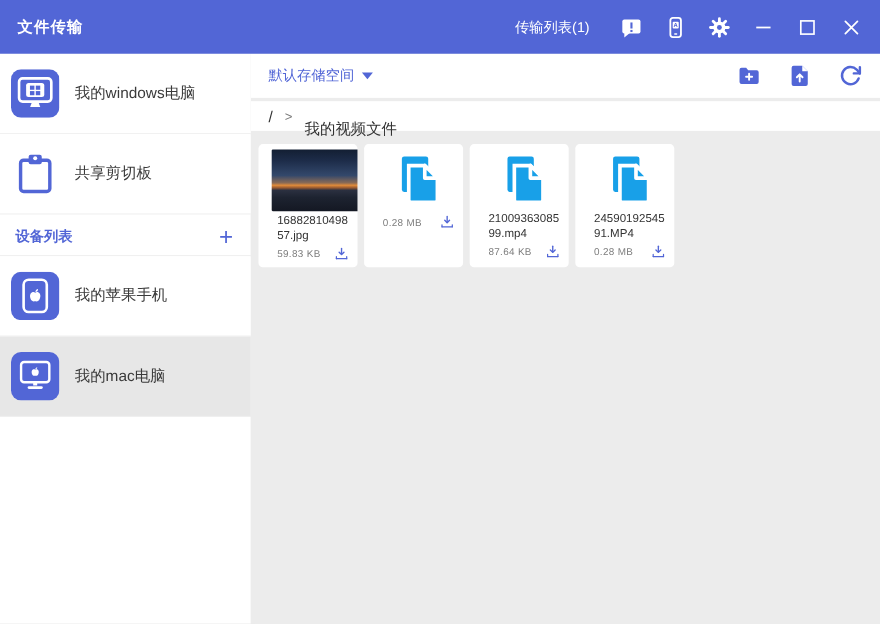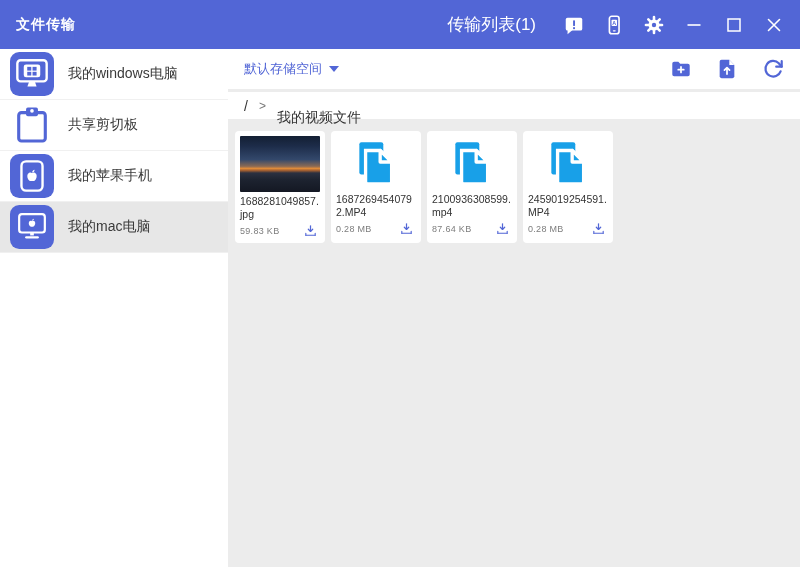--- a/index.html
+++ b/index.html
@@ -5,30 +5,30 @@
   * { margin:0; padding:0; box-sizing:border-box; }
   html,body { width:800px; height:567px; overflow:hidden; }
   body { font-family:"Liberation Sans","DejaVu Sans",sans-serif; background:#ECECEC; }
   .window { width:800px; height:567px; display:flex; flex-direction:column; background:#ECECEC; }
 
   
   .titlebar { height:49px; background:#5266D6; display:flex; align-items:center;
               justify-content:space-between; padding:0 6px 0 16px; flex:none; }
   .tb-title { color:#fff; font-size:14px; font-weight:bold; letter-spacing:1px; }
   .tb-right { display:flex; align-items:center; height:100%; }
-  .tb-transfer { color:#fff; font-size:17px; margin-right:18px; cursor:pointer; }
+  .tb-transfer { color:#fff; font-size:13px; margin-right:18px; cursor:pointer; }
   .tb-btn { width:40px; height:38px; display:flex; align-items:center; justify-content:center; cursor:pointer; }
   .tb-btn svg { display:block; }
 
   
   .main { flex:1; display:flex; min-height:0; }
 
   
   .sidebar { width:228px; background:#fff; flex:none; display:flex; flex-direction:column; }
-  .side-row { height:51px; display:flex; align-items:center; padding:0 10px;
+  .side-row { height:73px; display:flex; align-items:center; padding:0 10px;
               border-bottom:1px solid #f0f0f0; cursor:pointer; background:#fff; }
   .side-row.selected { background:#E7E7E7; }
   .side-icon { width:44px; height:44px; margin-right:14px; flex:none; }
   .side-icon svg { width:44px; height:44px; display:block; }
   .side-label { font-size:14px; color:#3a3a3a; }
   .side-header { height:38px; display:flex; align-items:flex-end; justify-content:space-between;
                  padding:0 16px 8px 14px; border-bottom:1px solid #ededed; }
   .side-header-title { color:#5266D6; font-size:13px; font-weight:bold; }
   .plus-btn { color:#5266D6; font-size:22px; font-weight:300; line-height:16px; cursor:pointer; }
 
@@ -45,21 +45,21 @@
 
   .breadcrumb { height:27px; background:#fff; display:flex; align-items:center;
                 padding:0 16px; gap:11px; flex:none; }
   .bc-root { font-size:14px; color:#333; cursor:pointer; }
   .bc-sep { font-size:12px; color:#777; }
   .bc-current { font-size:14px; color:#333;margin-top:24px; }
 
   
   .file-grid { display:flex; gap:6px; padding:12px 8px 0 7px; }
   .card { width:90px; height:112px; background:#fff; border-radius:4px; display:flex;
-          flex-direction:column; cursor:pointer; overflow:hidden; }
+          flex-direction:column; cursor:pointer; overflow:hidden;padding-left:12px; }
   .thumb { width:80px; height:56px; margin:5px auto 3px; border-radius:1px;
            background:linear-gradient(to bottom,
              #131f33 0%, #1d2c49 18%, #33486b 42%, #8a6a55 54%,
              #e08b3a 58%, #9a5a30 62%, #2b3040 66%, #1d2330 78%, #141823 100%); }
   .vicon { height:60px; display:flex; align-items:center; justify-content:center; margin-top:2px; }
   .vicon svg { width:50px; height:50px; display:block; }
   .fname { font-size:10.5px; line-height:13px; color:#333; padding:0 5px; word-break:break-all;
            height:27px; overflow:hidden; }
   .frow { display:flex; justify-content:space-between; align-items:center; padding:1px 7px 0 5px; }
   .fsize { font-size:9px; color:#7d7d7d; letter-spacing:.3px; }
@@ -151,20 +151,24 @@
         <span class="side-icon">
     <svg viewBox="0 0 48 48">
       <rect x="9.5" y="10.5" width="29" height="31" rx="3" fill="none" stroke="#5266D6" stroke-width="3.4"></rect>
       <rect x="17.5" y="5" width="13" height="9.5" rx="2" fill="#5266D6"></rect>
       <circle cx="24" cy="8.6" r="2" fill="#fff"></circle>
     </svg>
   </span>
         <span class="side-label">共享剪切板</span>
       </div>
 
+      <div class="side-header">
+        <span class="side-header-title">设备列表</span>
+        <span class="plus-btn">+</span>
+      </div>
 
       <div id="device-list">
 
   <div class="side-row">
     <span class="side-icon dev-icon">
     <svg viewBox="0 0 48 48">
                 <rect width="48" height="48" rx="10" fill="#5266D6"></rect>
       <rect x="12.5" y="8" width="23" height="32" rx="5" fill="none" stroke="#fff" stroke-width="2.6"></rect>
       <path d="M24 20.8c-1.3-1.1-3.6-.7-4.6 1.1-1.2 2.2-.2 5.6 1.5 7 1 .8 2 .5 3.1.5 1.1 0 2.1.3 3.1-.5 1.7-1.4 2.7-4.8 1.5-7-1-1.8-3.3-2.2-4.6-1.1z" fill="#fff"></path>
       <path d="M24.2 20.2c-.1-1.6 1.2-2.9 2.6-3.1.1 1.6-1.1 3-2.6 3.1z" fill="#fff"></path>
@@ -243,21 +247,20 @@
   </div>
 
   <div class="card">
     <div class="vicon">
     <svg viewBox="0 0 48 48">
       <rect x="8" y="4" width="23" height="31" rx="2" fill="#18A0E8"></rect>
       <path d="M14 12 H28 L39 23 V42 a2 2 0 0 1-2 2 H16 a2 2 0 0 1-2-2 Z" fill="#18A0E8" stroke="#fff" stroke-width="3.2"></path>
       <path d="M28 12 v11 h11 z" fill="#18A0E8" stroke="#fff" stroke-width="3.2" stroke-linejoin="round"></path>
     </svg>
   </div>
-    <div class="fname">1687269454079 2.MP4</div>
     <div class="frow">
       <span class="fsize">0.28  MB</span>
       <span class="dl-btn">
     <svg viewBox="0 0 24 24" fill="none" stroke="#5266D6" stroke-width="2" stroke-linecap="round" stroke-linejoin="round">
       <path d="M12 4.5 v8.5"></path>
                   <path d="M8.5 10 12 13.5 15.5 10"></path>
       <path d="M4.5 19.5 h15" stroke-width="1.8"></path>
                   <path d="M4.5 16.5 v3 M19.5 16.5 v3" stroke-width="1.8"></path>
     </svg>
   </span>

